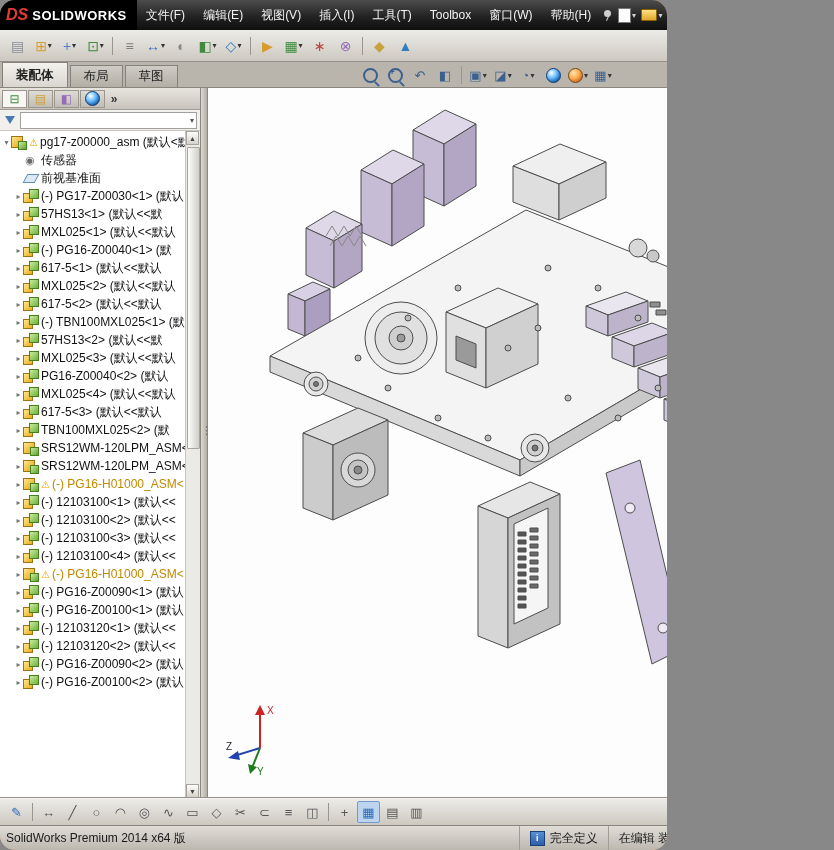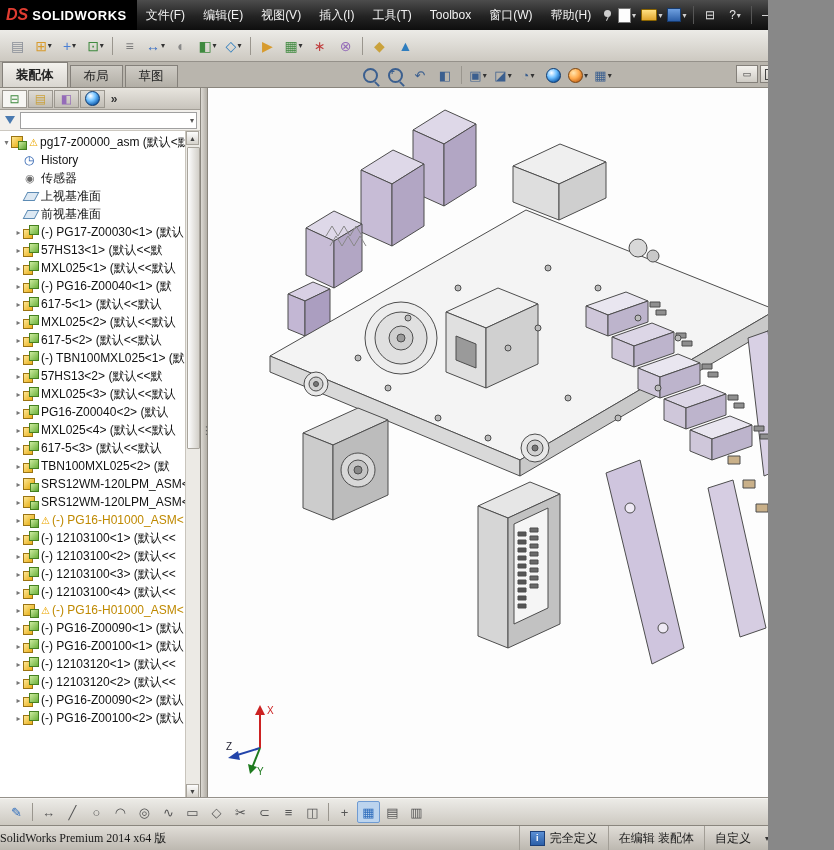--- a/index.html
+++ b/index.html
@@ -1,17 +1,17 @@
 <!DOCTYPE html>
 <html><head>
 <meta charset="utf-8">
 <style>
   html,body{margin:0;padding:0;background:#888;}
-  #app{position:relative;width:768px;height:850px;overflow:hidden;background:#fdba74;
-       font-family:"Liberation Sans",sans-serif;font-size:12px;color:#222;}
+  #app{position:relative;width:667px;height:850px;overflow:hidden;background:#fdba74;
+       font-family:"Liberation Sans",sans-serif;font-size:12px;color:#222;border-radius:15px;}
   button{border:none;background:transparent;padding:0;font-family:inherit;cursor:default;}
 
   
   .titlebar{position:absolute;top:0;left:0;width:834px;height:30px;
     background:linear-gradient(#4d4d4d,#232323 55%,#0e0e0e);display:flex;align-items:center;color:#eee;}
   .logo{height:30px;background:#000;display:flex;align-items:center;padding:0 10px 0 6px;gap:4px;flex:none;}
   .logo-ds{color:#e03c31;font-weight:bold;font-style:italic;font-size:16px;}
   .logo-tx{color:#fff;font-weight:bold;font-size:13px;letter-spacing:.5px;}
   .menus{display:flex;height:30px;align-items:center;}
   .menu-item{padding:0 9px;line-height:30px;font-size:12px;color:#f2f2f2;white-space:nowrap;}
@@ -117,21 +117,21 @@
     background:linear-gradient(#ecebe7,#cdc9c1);border-top:1px solid #f6f5f3;box-shadow:0 -1px 0 #95918a;
     display:flex;align-items:center;padding-left:5px;gap:1px;box-sizing:border-box;}
   .skbtn{width:23px;height:22px;display:flex;align-items:center;justify-content:center;font-size:13px;
     color:#555;border:1px solid transparent;border-radius:2px;}
   .skbtn.active{background:#bcd4ee;border:1px solid #6f9bd2;}
 
   
   .statusbar{position:absolute;left:0;top:825px;width:834px;height:25px;
     background:linear-gradient(#e0ddd7,#bcb8b0);border-top:1px solid #8a867e;box-sizing:border-box;
     display:flex;align-items:center;font-size:12px;color:#1a1a1a;}
-  .sb-left{flex:1;font-family:Liberation Serif, serif;}
+  .sb-left{padding-left:6px;flex:1;}
   .sb-seg{height:100%;display:flex;align-items:center;padding:0 10px;border-left:1px solid #a29e96;white-space:nowrap;}
   .sb-info{width:13px;height:13px;background:linear-gradient(#5b8fd4,#2c5fa8);border:1px solid #1c3f78;
     color:#fff;font-size:9px;font-weight:bold;display:flex;align-items:center;justify-content:center;margin-right:5px;flex:none;}
   .sb-dd{font-size:8px;color:#333;margin-left:14px;}
   .sb-globe{width:14px;height:14px;border-radius:50%;border:1px solid #1c4674;margin:0 9px;flex:none;
     background:radial-gradient(circle at 35% 30%,#cfe6ff,#5b9bd4 60%,#2a5d94);}
   .g{line-height:1;}
 </style>
 </head>
 <body>
@@ -337,32 +337,22 @@
       <div class="tree">
         <div id="tree-rows">
             <div class="tree-row root">
               <span class="tw">▾</span>
               <span class="ic asm"></span>
               <span class="wb">⚠</span>
               <span class="tx">pg17-z00000_asm (默认&lt;默</span>
             </div>
             <div class="tree-row">
               <span class="tw"></span>
-              <span class="ic history"></span>
-              <span class="tx">History</span>
-            </div>
-            <div class="tree-row">
-              <span class="tw"></span>
               <span class="ic sensors"></span>
               <span class="tx">传感器</span>
-            </div>
-            <div class="tree-row">
-              <span class="tw"></span>
-              <span class="ic plane"></span>
-              <span class="tx">上视基准面</span>
             </div>
             <div class="tree-row">
               <span class="tw"></span>
               <span class="ic plane"></span>
               <span class="tx">前视基准面</span>
             </div>
             <div class="tree-row">
               <span class="tw">▸</span>
               <span class="ic comp"></span>
               <span class="tx">(-) PG17-Z00030&lt;1&gt; (默认</span>

